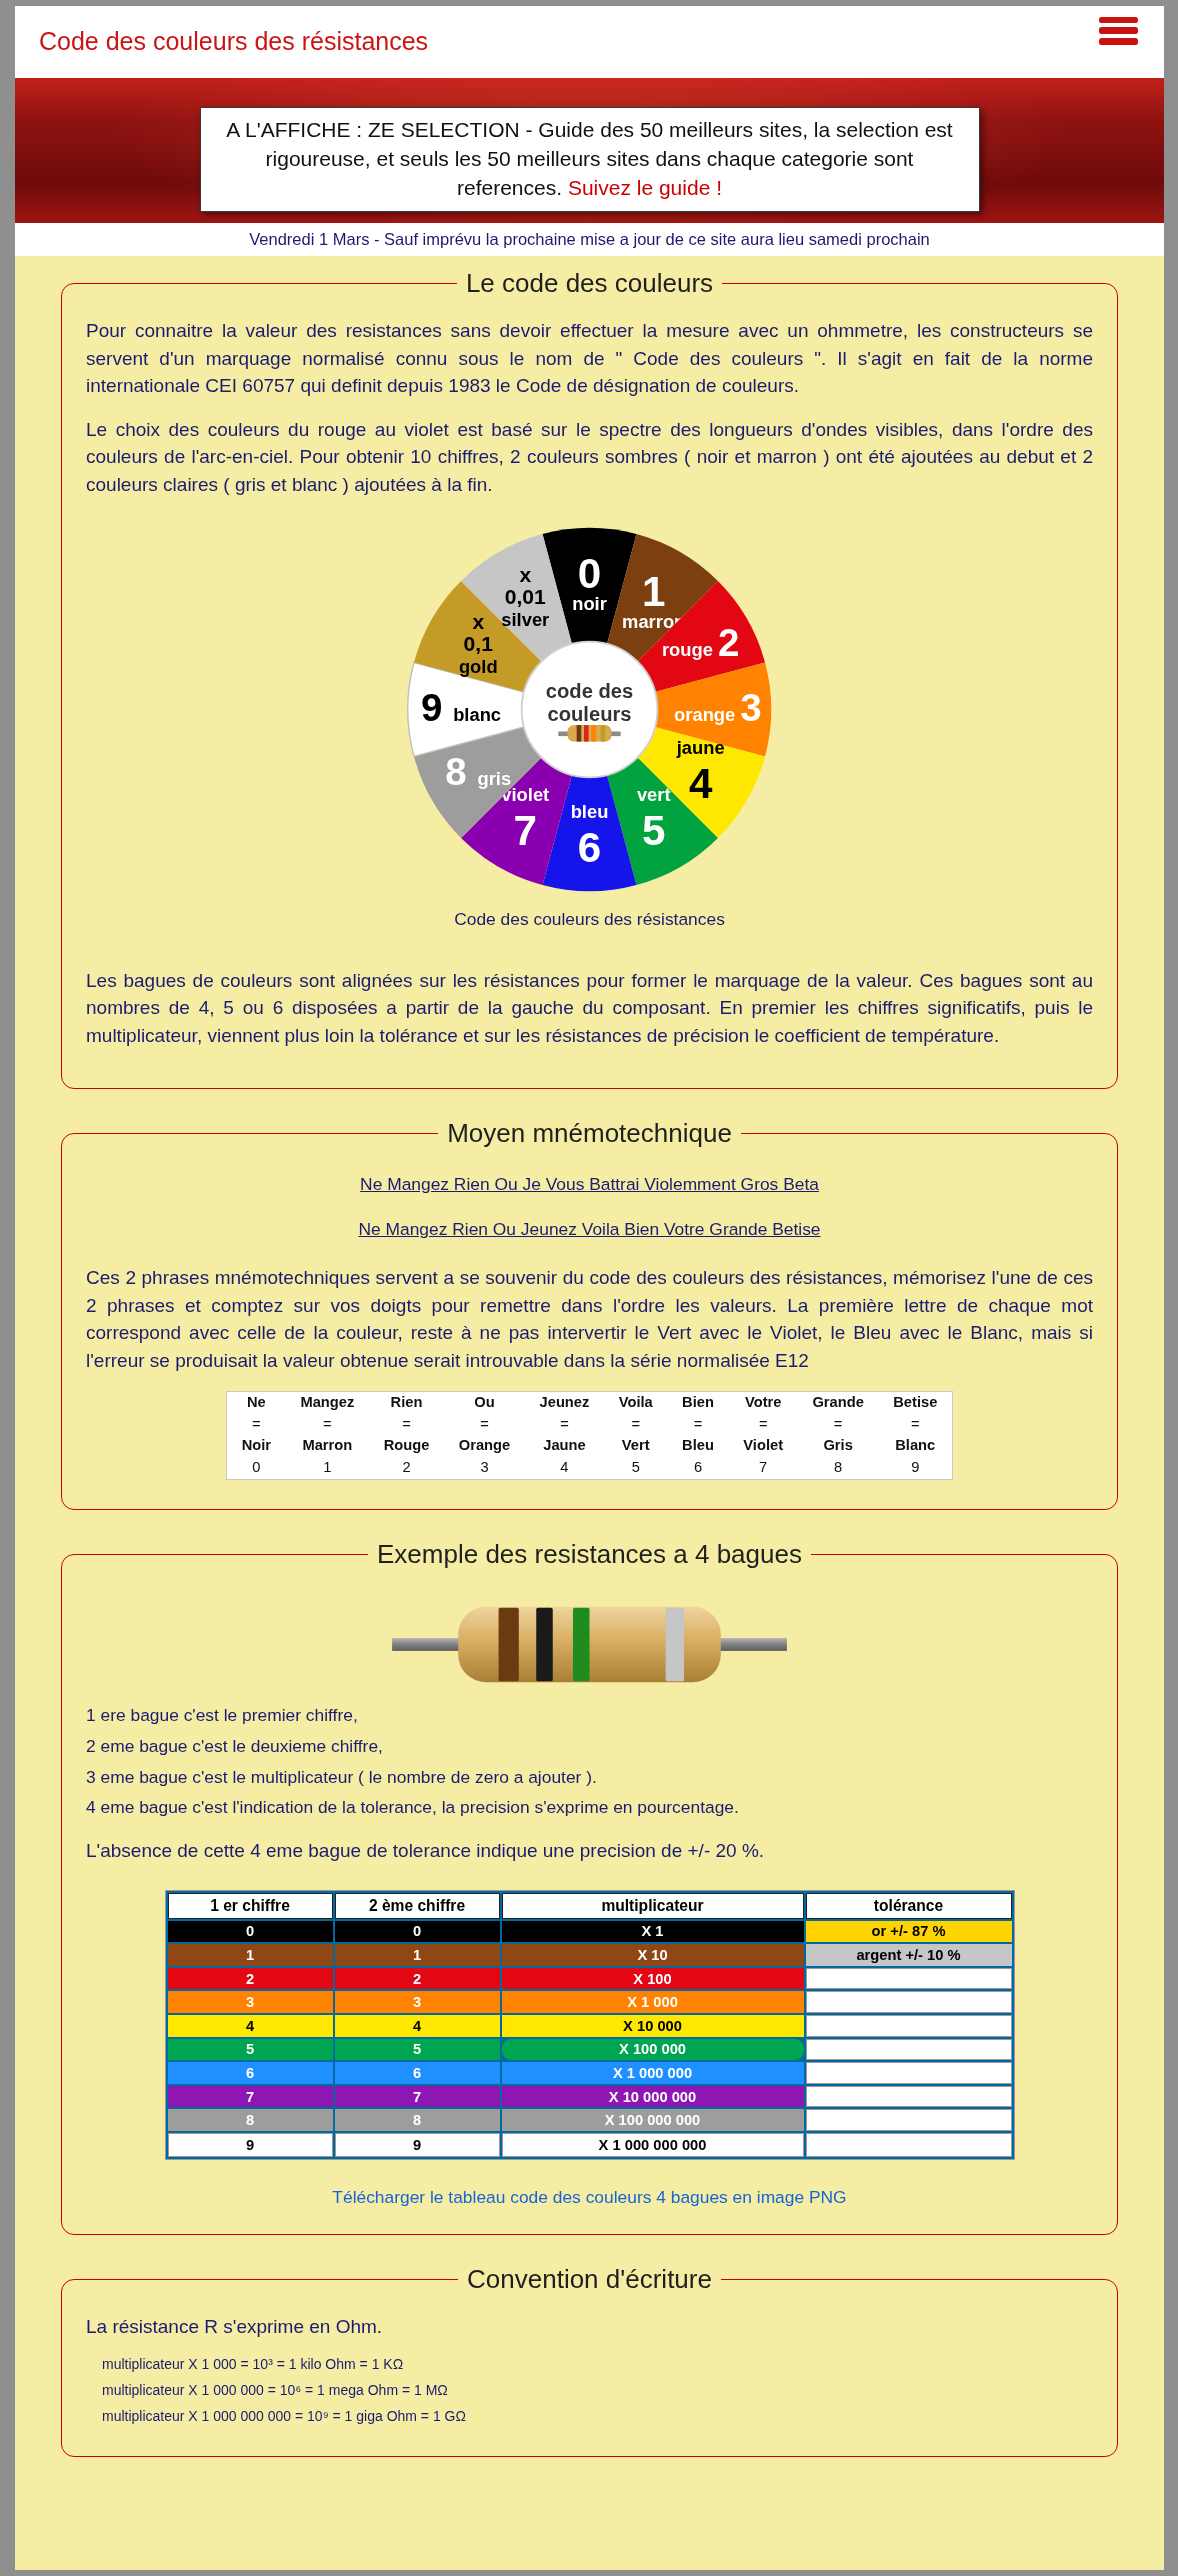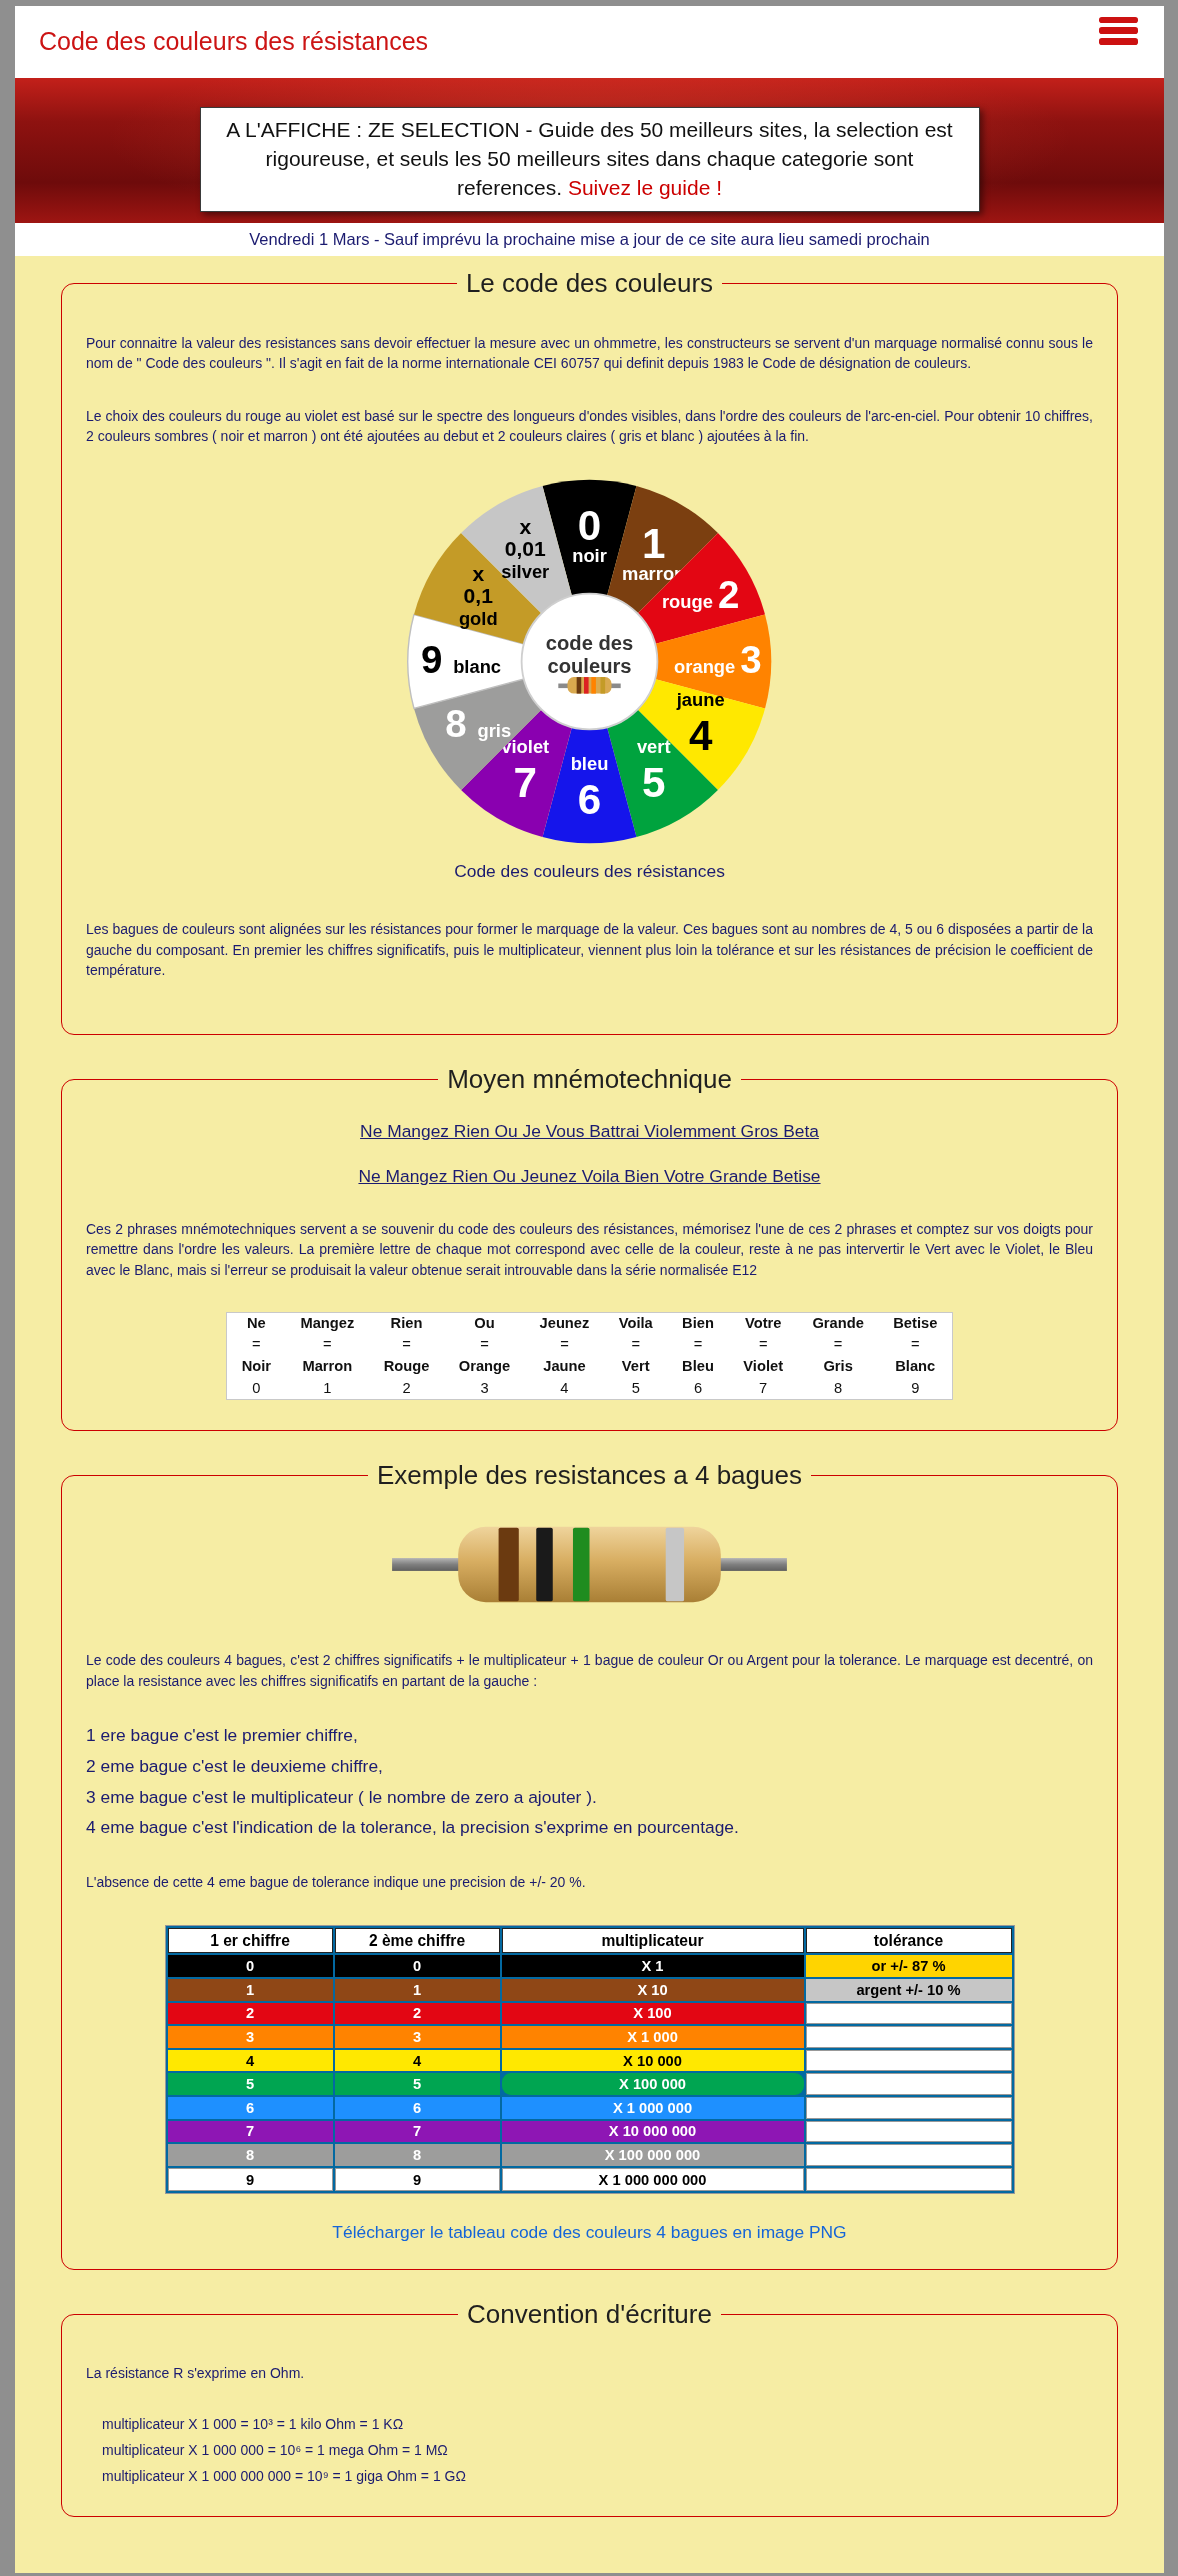--- a/index.html
+++ b/index.html
@@ -25,21 +25,21 @@
   .notice-hl { color: #CC0000; }
 
   .dateline { background: #ffffff; height: 33px; display: flex; align-items: center; justify-content: center;
     font-size: 16.5px; color: #1B1B70; }
 
   
   .main { background: #F6EDA4; flex: 1; padding: 1.8px 46px 27.5px; }
   .fs { border: 1.8px solid #CC0000; border-radius: 13px; margin: 29px 0; padding: 1.8px 24px 22px; color: #1B1B70; }
   .fs:first-child { margin-top: 11px; }
   .fs legend { margin: 0 auto; padding: 0 9.2px; font-size: 26px; color: #1f1f1f; text-align: center; }
-  .para { font-size: 14px; line-height: 1.45; text-align: justify; margin: 32px 0; }
+  .para { font-size: 19px; line-height: 1.45; text-align: justify; margin: 16px 0; }
 
   .wheel-wrap { text-align: center; margin: 27.5px 0 5.5px; }
   .caption { text-align: center; font-size: 17.4px; margin: 13px 0 37px; }
 
   .phrase { text-align: center; font-size: 17.4px; text-decoration: underline; margin: 24px 0; }
 
   .mn-table { margin: 16.5px auto 7.3px; background: #ffffff; border-collapse: collapse; border: 0.9px solid #c9c9c9; }
   .mn-table td { padding: 0.9px 14.7px; text-align: center; font-size: 14.7px; color: #111; line-height: 1.35; }
   .mn-word { font-weight: bold; }
   .mn-eq { font-size: 11px; color: #444; }
@@ -220,21 +220,20 @@
           <rect x="0" y="48" width="430" height="14" fill="url(#leadGrad)"></rect>
           <rect x="72" y="14" width="286" height="82" rx="30" fill="url(#bodyGrad)"></rect>
           <g id="resistor-bands">
               <rect x="116" y="15" width="22" height="80" rx="2" fill="#6B3A10"></rect>
               <rect x="157" y="15" width="18" height="80" rx="2" fill="#1A1A1A"></rect>
               <rect x="197" y="15" width="18" height="80" rx="2" fill="#1F8C1F"></rect>
               <rect x="298" y="15" width="20" height="80" rx="2" fill="#C6C6C6"></rect>
             </g>
         </svg>
       </div>
-      <p class="para">Le code des couleurs 4 bagues, c'est 2 chiffres significatifs + le multiplicateur + 1 bague de couleur Or ou Argent pour la tolerance. Le marquage est decentré, on place la resistance avec les chiffres significatifs en partant de la gauche :</p>
       <div class="lines" id="band-rules">
           <div>1 ere bague c'est le premier chiffre,</div>
           <div>2 eme bague c'est le deuxieme chiffre,</div>
           <div>3 eme bague c'est le multiplicateur ( le nombre de zero a ajouter ).</div>
           <div>4 eme bague c'est l'indication de la tolerance, la precision s'exprime en pourcentage.</div>
         </div>
       <p class="para">L'absence de cette 4 eme bague de tolerance indique une precision de +/- 20 %.</p>
       <table class="color-table">
         <thead>
             <tr id="ct-head">

